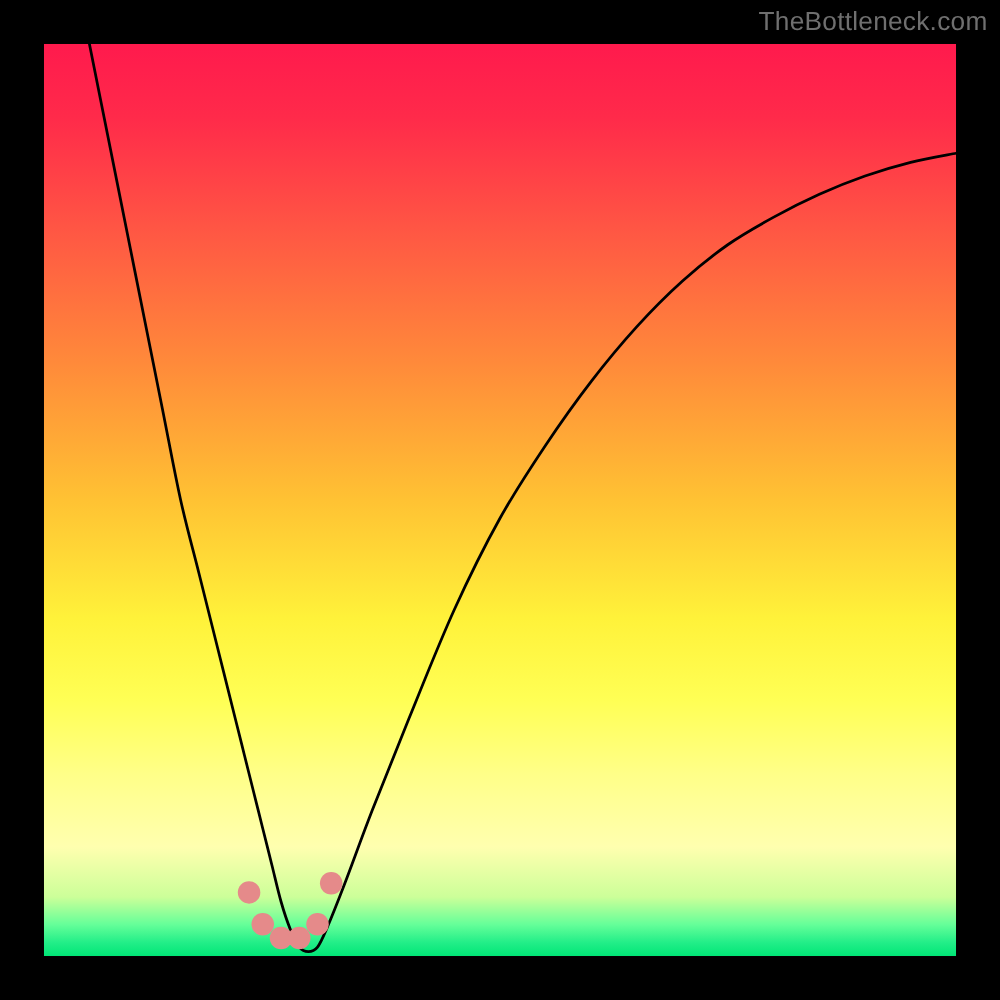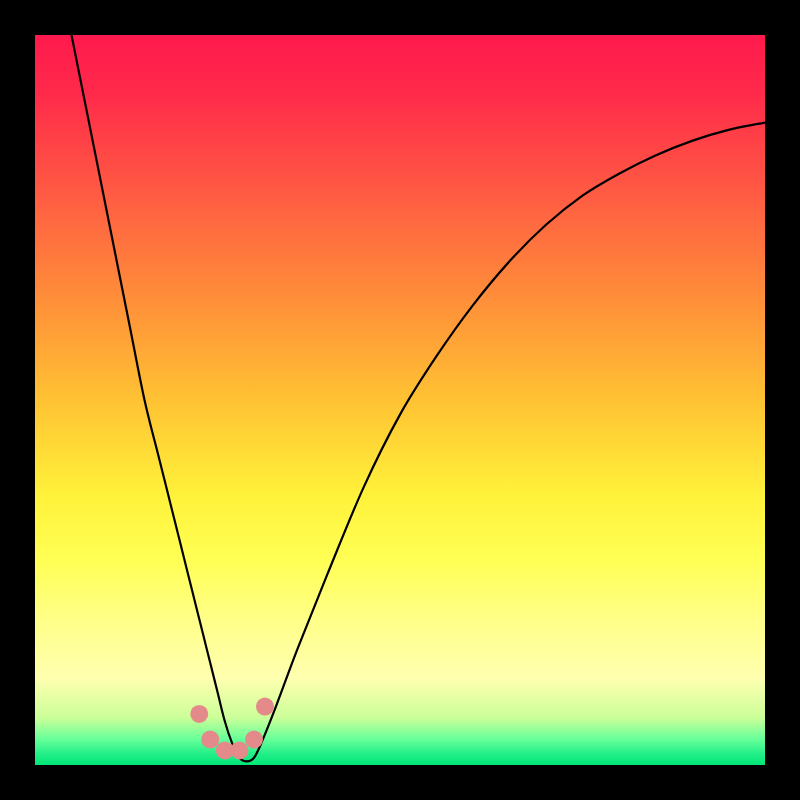--- a/index.html
+++ b/index.html
@@ -81,14 +81,15 @@
           <circle cx="175.20" cy="704.45" r="9" fill="#e58a8a"></circle>
           <circle cx="189.80" cy="715.40" r="9" fill="#e58a8a"></circle>
           <circle cx="204.40" cy="715.40" r="9" fill="#e58a8a"></circle>
           <circle cx="219.00" cy="704.45" r="9" fill="#e58a8a"></circle>
           <circle cx="229.95" cy="671.60" r="9" fill="#e58a8a"></circle>
         </g>
     </svg>
 
   </div>
 
+  <div class="watermark">TheBottleneck.com</div>
 
 </div>
 
 </body></html>

